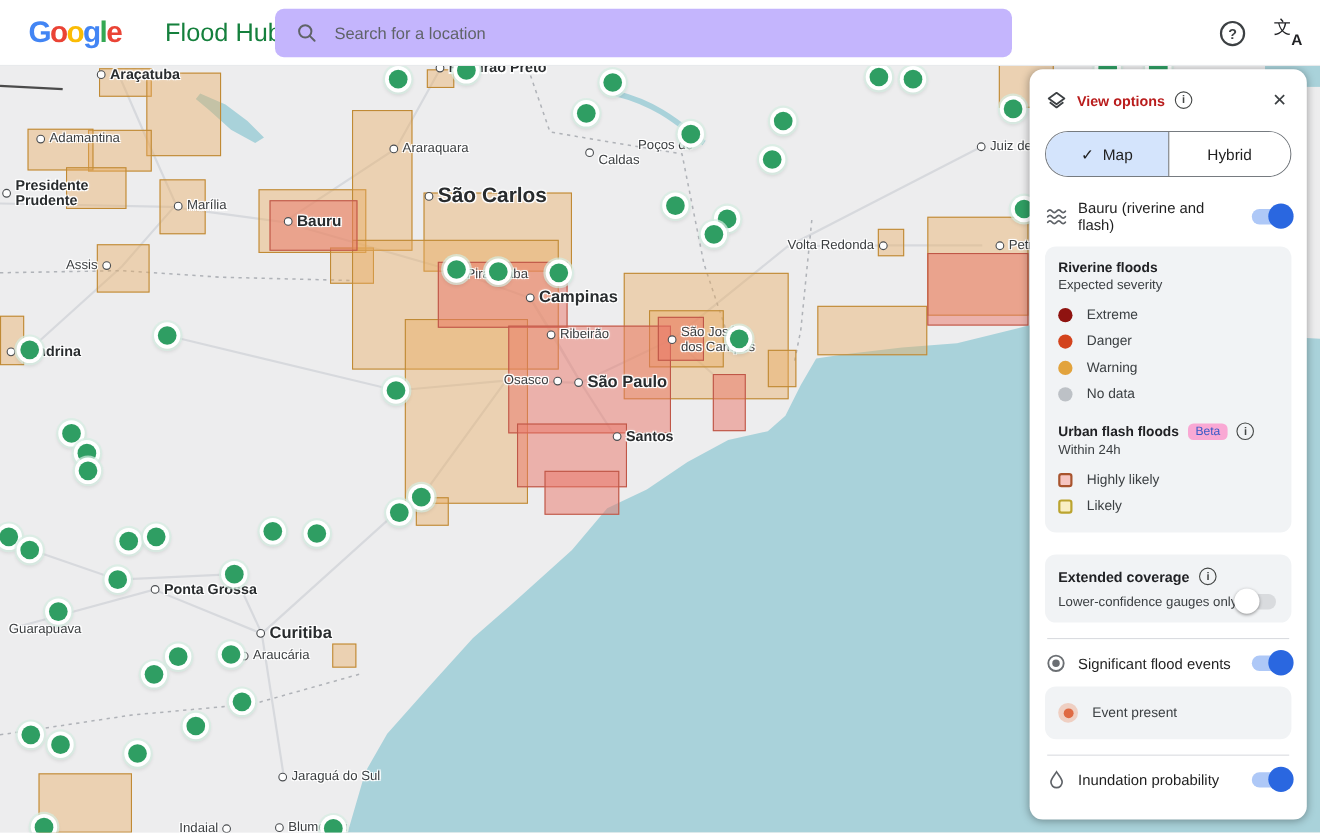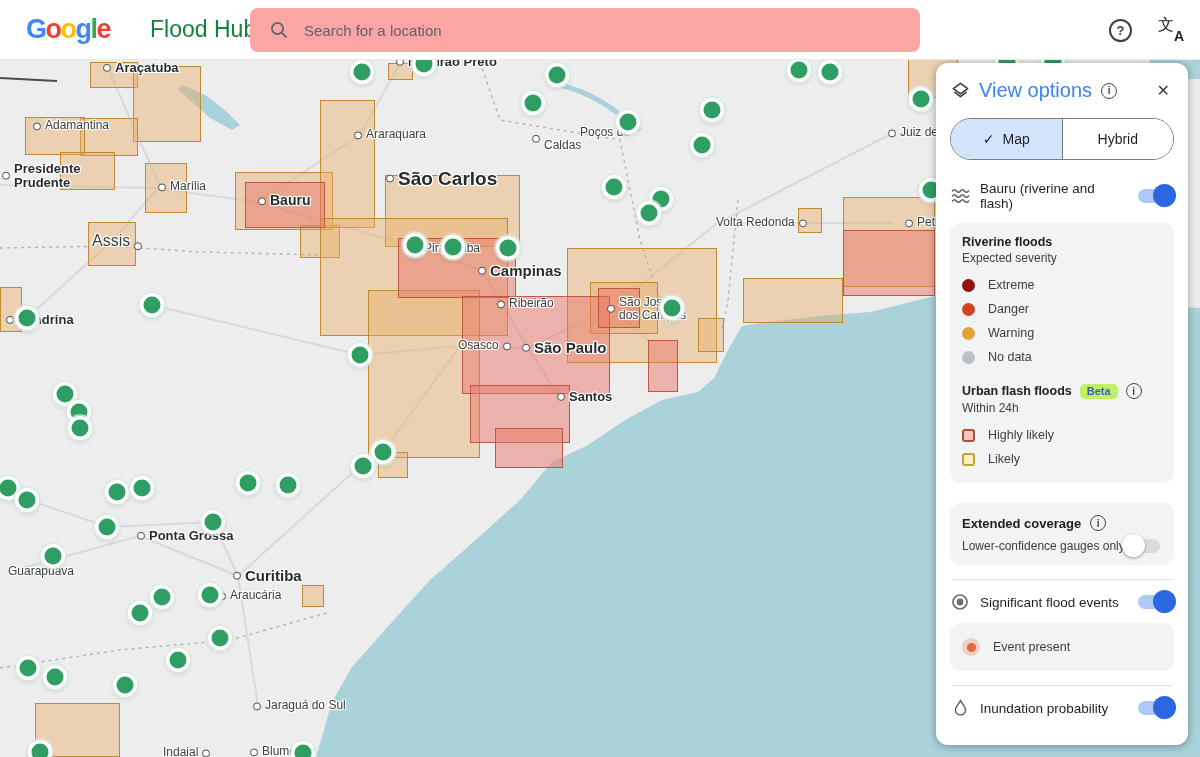--- a/index.html
+++ b/index.html
@@ -4,21 +4,21 @@
 <style>
   html,body{margin:0;padding:0}
   body{width:1200px;height:757px;overflow:hidden;position:relative;
        font-family:"Liberation Sans",sans-serif;background:#fff;color:#1f1f1f}
 
   
   .hdr{position:absolute;top:0;left:0;width:1200px;height:60px;background:#fff;
        z-index:40;display:flex;align-items:center;border-bottom:1px solid #e8eaec;box-sizing:border-box}
   .logo{font-size:27px;font-weight:700;letter-spacing:-1.5px;margin-left:26px;line-height:1}
   .app-title{font-size:23px;color:#15803d;margin-left:40px}
-  .search{position:absolute;left:250px;top:8px;width:670px;height:44px;background:#fca5a5;
+  .search{position:absolute;left:250px;top:8px;width:670px;height:44px;background:#c4b5fd;
           border-radius:8px;display:flex;align-items:center;padding-left:20px;gap:14px;box-sizing:border-box}
   .search input{border:none;background:transparent;font-size:15px;color:#3c4043;outline:none;width:540px}
   .search input::placeholder{color:#5f6368}
   .hdr-right{position:absolute;right:16px;top:0;height:60px;display:flex;align-items:center;gap:26px}
   .help-btn{width:23px;height:23px;border:2px solid #3c4043;border-radius:50%;display:flex;
             align-items:center;justify-content:center;font-size:13px;font-weight:700;color:#3c4043;box-sizing:border-box;cursor:pointer}
   .lang-btn{position:relative;width:26px;height:26px;cursor:pointer;color:#202124}
   .lang-btn .zh{position:absolute;left:0;top:-2px;font-size:16px}
   .lang-btn .la{position:absolute;right:0;bottom:-1px;font-size:14px;font-weight:700}
 
@@ -38,21 +38,21 @@
   .gauge{position:absolute;width:17px;height:17px;border-radius:50%;background:var(--gauge-green);
          transform:translate(-50%,-50%);z-index:6;cursor:pointer;
          box-shadow:0 0 0 3.5px #fff,0 0 0 5.5px rgba(214,238,226,.7),0 2px 4px 4px rgba(0,0,0,.12)}
   .gauge.sq{border-radius:4px}
 
   
   .panel{position:absolute;left:936px;top:63px;width:252px;height:682px;background:#fff;
          border-radius:12px;box-shadow:0 1px 8px rgba(0,0,0,.35);z-index:20;
          padding:16px 14px;box-sizing:border-box;overflow:hidden;font-size:13px}
   .p-head{display:flex;align-items:center;gap:9px}
-  .p-title{font-size:20px;font-weight:400;color:#3b82f6}
+  .p-title{font-size:13px;font-weight:700;color:#b91c1c}
   .sp{flex:1}
   .x-btn{font-size:16px;color:#3c4043;cursor:pointer;padding:2px 4px}
   .info{width:16px;height:16px;border:1.5px solid #444746;border-radius:50%;display:inline-flex;
         align-items:center;justify-content:center;font-size:10px;font-weight:700;color:#444746;
         box-sizing:border-box;cursor:pointer;flex:none}
   .tabs{display:flex;height:40px;border:1px solid #767b80;border-radius:21px;overflow:hidden;margin-top:16px}
   .tab{flex:1;display:flex;align-items:center;justify-content:center;gap:8px;font-weight:500;
        font-size:14px;color:#1f1f1f;background:#fff;cursor:pointer}
   .tab.sel{background:var(--tab-selected-bg)}
   .tab+.tab{border-left:1px solid #767b80}
@@ -65,21 +65,21 @@
   .switch.off{background:#d9dbde}
   .switch.off .knob{left:-4px;background:#fff;box-shadow:0 1px 3px rgba(0,0,0,.4)}
   .card{background:var(--card-bg);border-radius:10px;padding:12px 12px;margin-top:12px}
   .c-title{font-weight:700;font-size:12.5px;color:#202124}
   .c-sub{font-size:12px;color:#3c4043;margin-top:2px}
   .lrow{display:flex;align-items:center;gap:13px;height:24px;color:#3c4043;font-size:12.5px}
   .lrows{margin-top:8px}
   .ldot{width:13px;height:13px;border-radius:50%;flex:none}
   .lsq{width:13px;height:13px;border-radius:3px;border:2px solid;box-sizing:border-box;flex:none}
   .lrow .ll{flex:1}
-  .beta{background:#bef264;color:#3a5bc7;font-size:11px;font-weight:700;padding:1.5px 7px;border-radius:5px}
+  .beta{background:#f9a8d4;color:#3a5bc7;font-size:11px;font-weight:400;padding:1.5px 7px;border-radius:5px}
   .urban-head{display:flex;align-items:center;gap:8px;margin-top:14px}
   .divider{height:1px;background:#dadce0;margin:14px 2px 0}
   .halo-dot{width:18px;height:18px;border-radius:50%;background:var(--event-halo);flex:none;
             display:flex;align-items:center;justify-content:center}
   .halo-dot i{width:9px;height:9px;border-radius:50%;background:var(--event-dot)}
   .picon{flex:none;display:flex;align-items:center;justify-content:center;width:20px}
 </style>
 </head>
 <body>
 
@@ -171,21 +171,21 @@
       <div class="patch r" style="left: 495px; top: 368px; width: 68px; height: 40px;"></div>
       <div class="patch r" style="left: 598px; top: 228px; width: 42px; height: 40px;"></div>
       <div class="patch r" style="left: 648px; top: 280px; width: 30px; height: 52px;"></div>
       <div class="patch r" style="left: 843px; top: 170px; width: 92px; height: 66px;"></div>
       <div class="city b" style="left: 396px; top: 2px; font-size: 13px;">
         <div class="dot"></div>
         <div class="txt">
           <span style="display: block;">Ribeirão Preto</span>
         </div>
       </div>
-      <div class="city b" style="left: 103px; top: 8px; font-size: 13px;">
+      <div class="city b" style="left: 88px; top: 8px; font-size: 13px;">
         <div class="dot"></div>
         <div class="txt">
           <span style="display: block;">Araçatuba</span>
         </div>
       </div>
       <div class="city" style="left: 33px; top: 66px; font-size: 12px;">
         <div class="dot"></div>
         <div class="txt">
           <span style="display: block;">Adamantina</span>
         </div>
@@ -202,21 +202,21 @@
         <div class="txt">
           <span style="display: block;">Marília</span>
         </div>
       </div>
       <div class="city b" style="left: 258px; top: 141px; font-size: 14px;">
         <div class="dot"></div>
         <div class="txt">
           <span style="display: block;">Bauru</span>
         </div>
       </div>
-      <div class="city" style="left: 92px; top: 181px; font-size: 16px; align-items: flex-end;">
+      <div class="city" style="left: 60px; top: 181px; font-size: 12px;">
         <div class="txt">
           <span style="display: block;">Assis</span>
         </div>
         <div class="dot"></div>
       </div>
       <div class="city b" style="left: 6px; top: 260px; font-size: 13px;">
         <div class="dot"></div>
         <div class="txt">
           <span style="display: block;">Londrina</span>
         </div>

